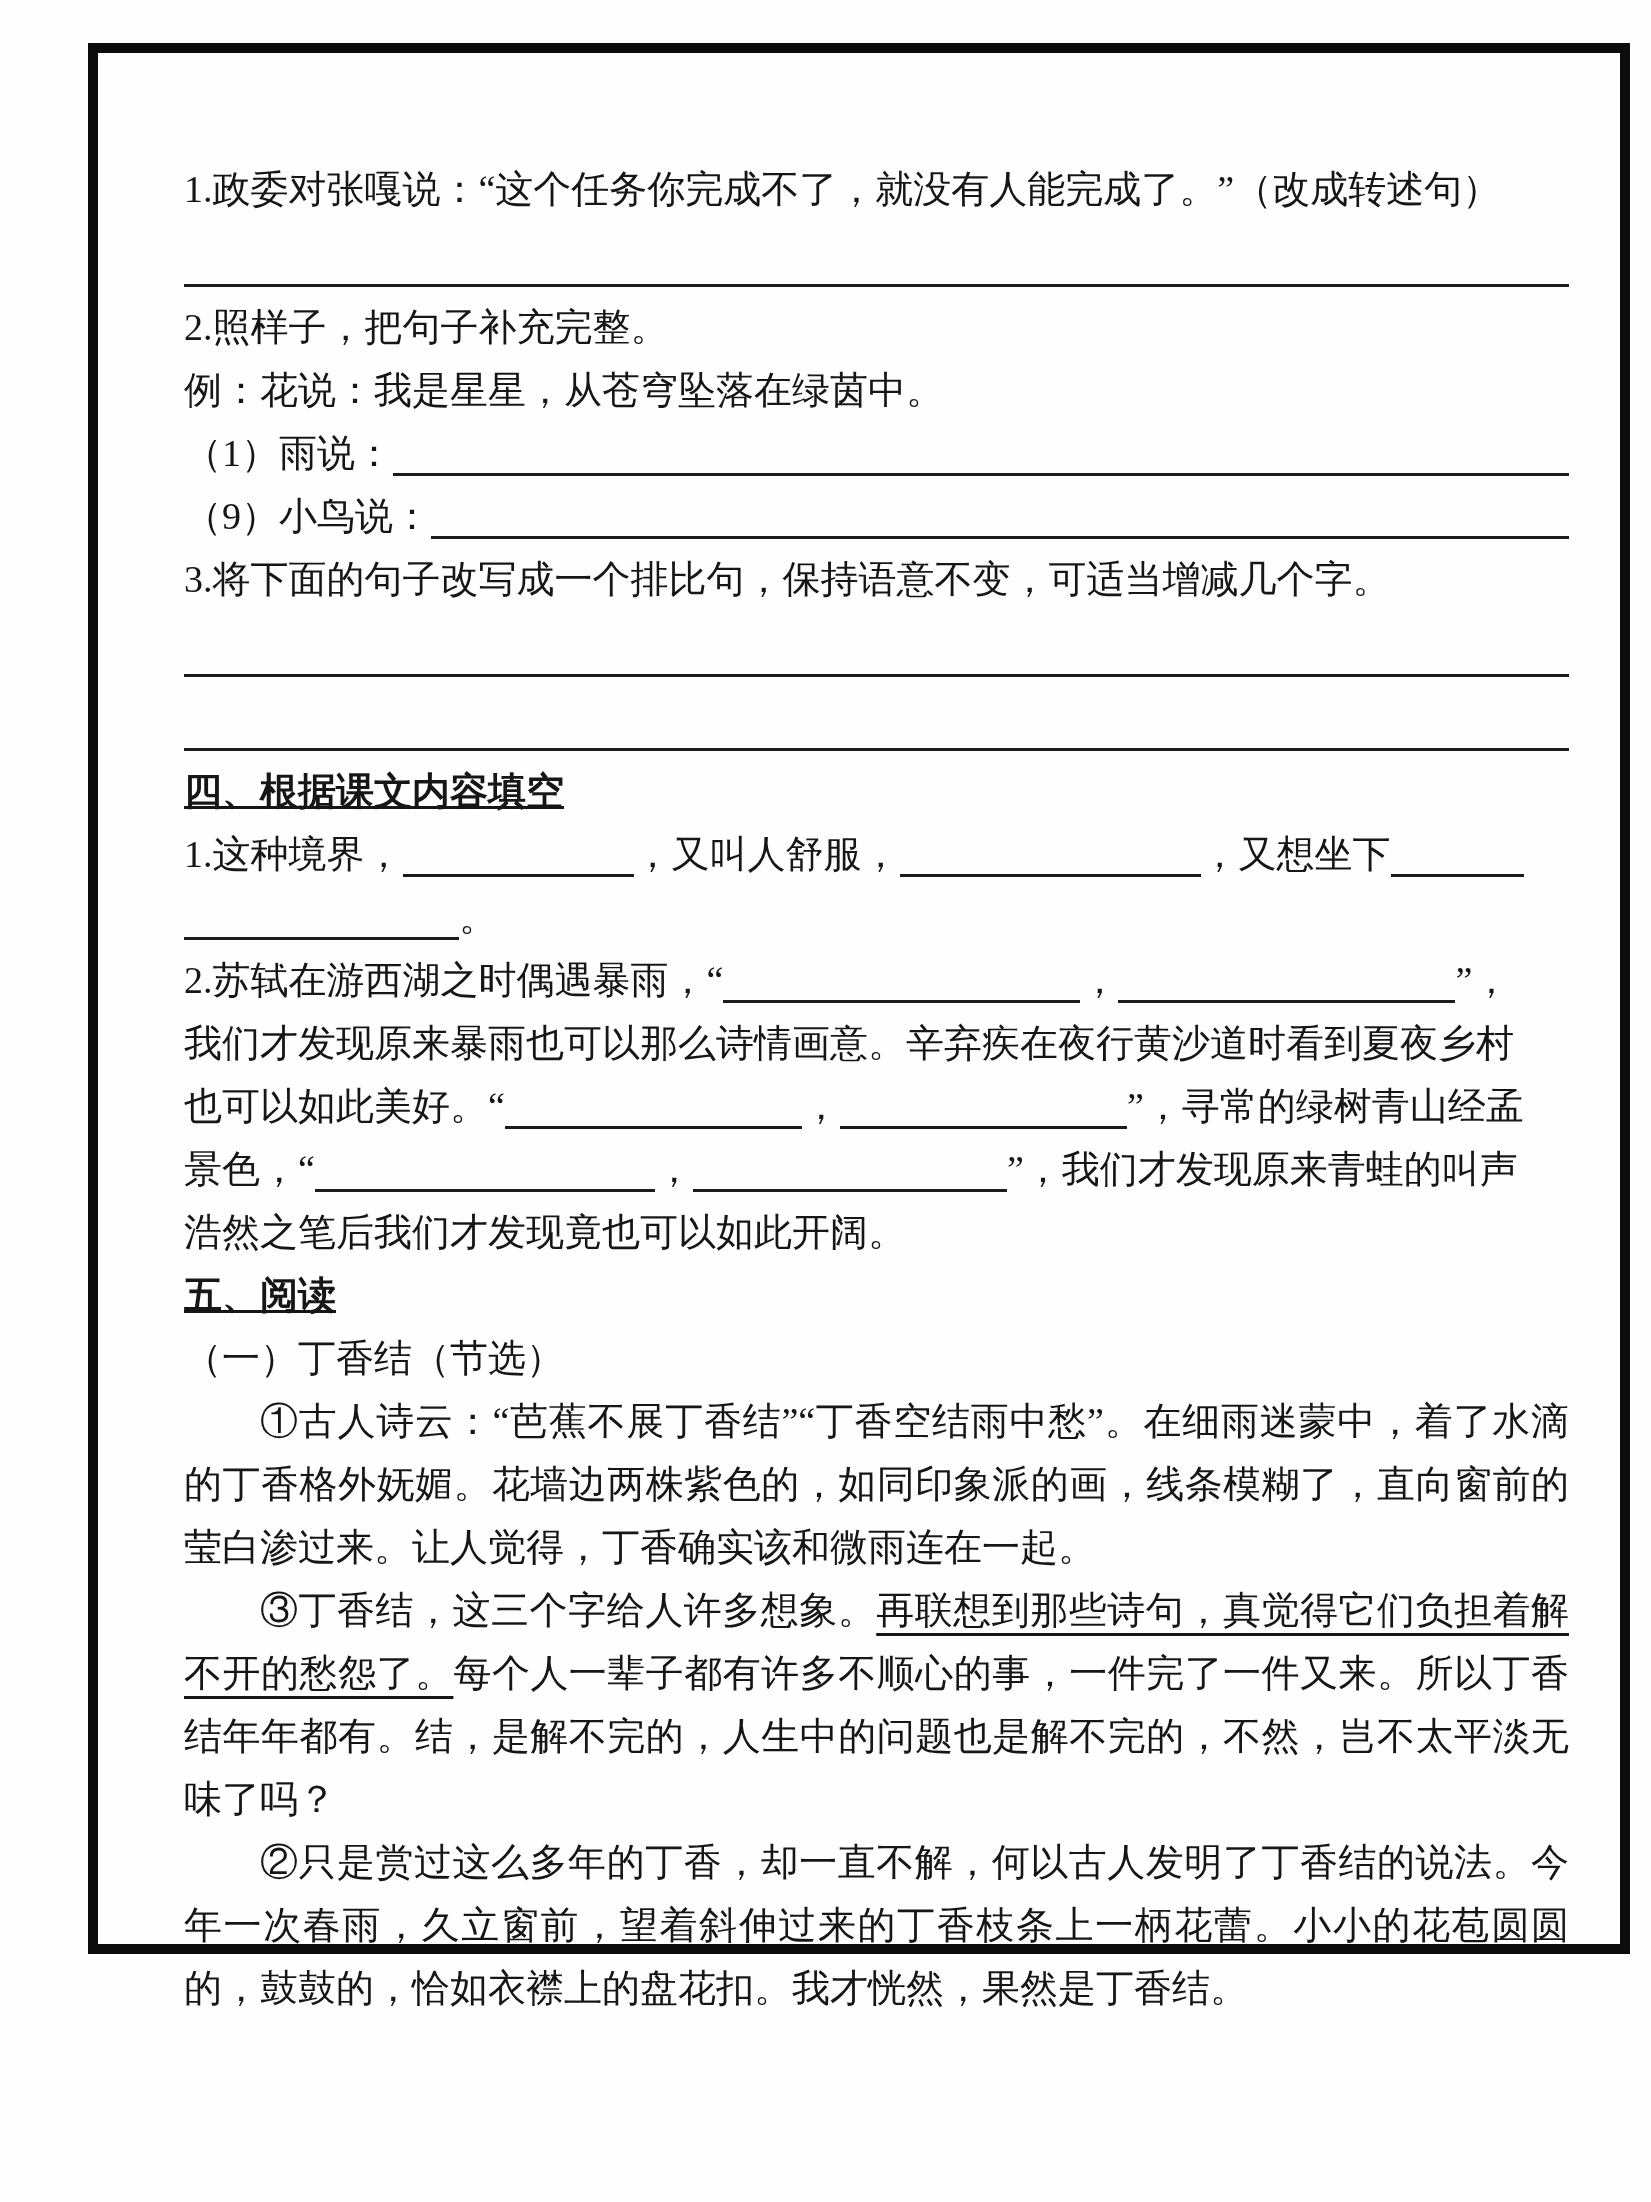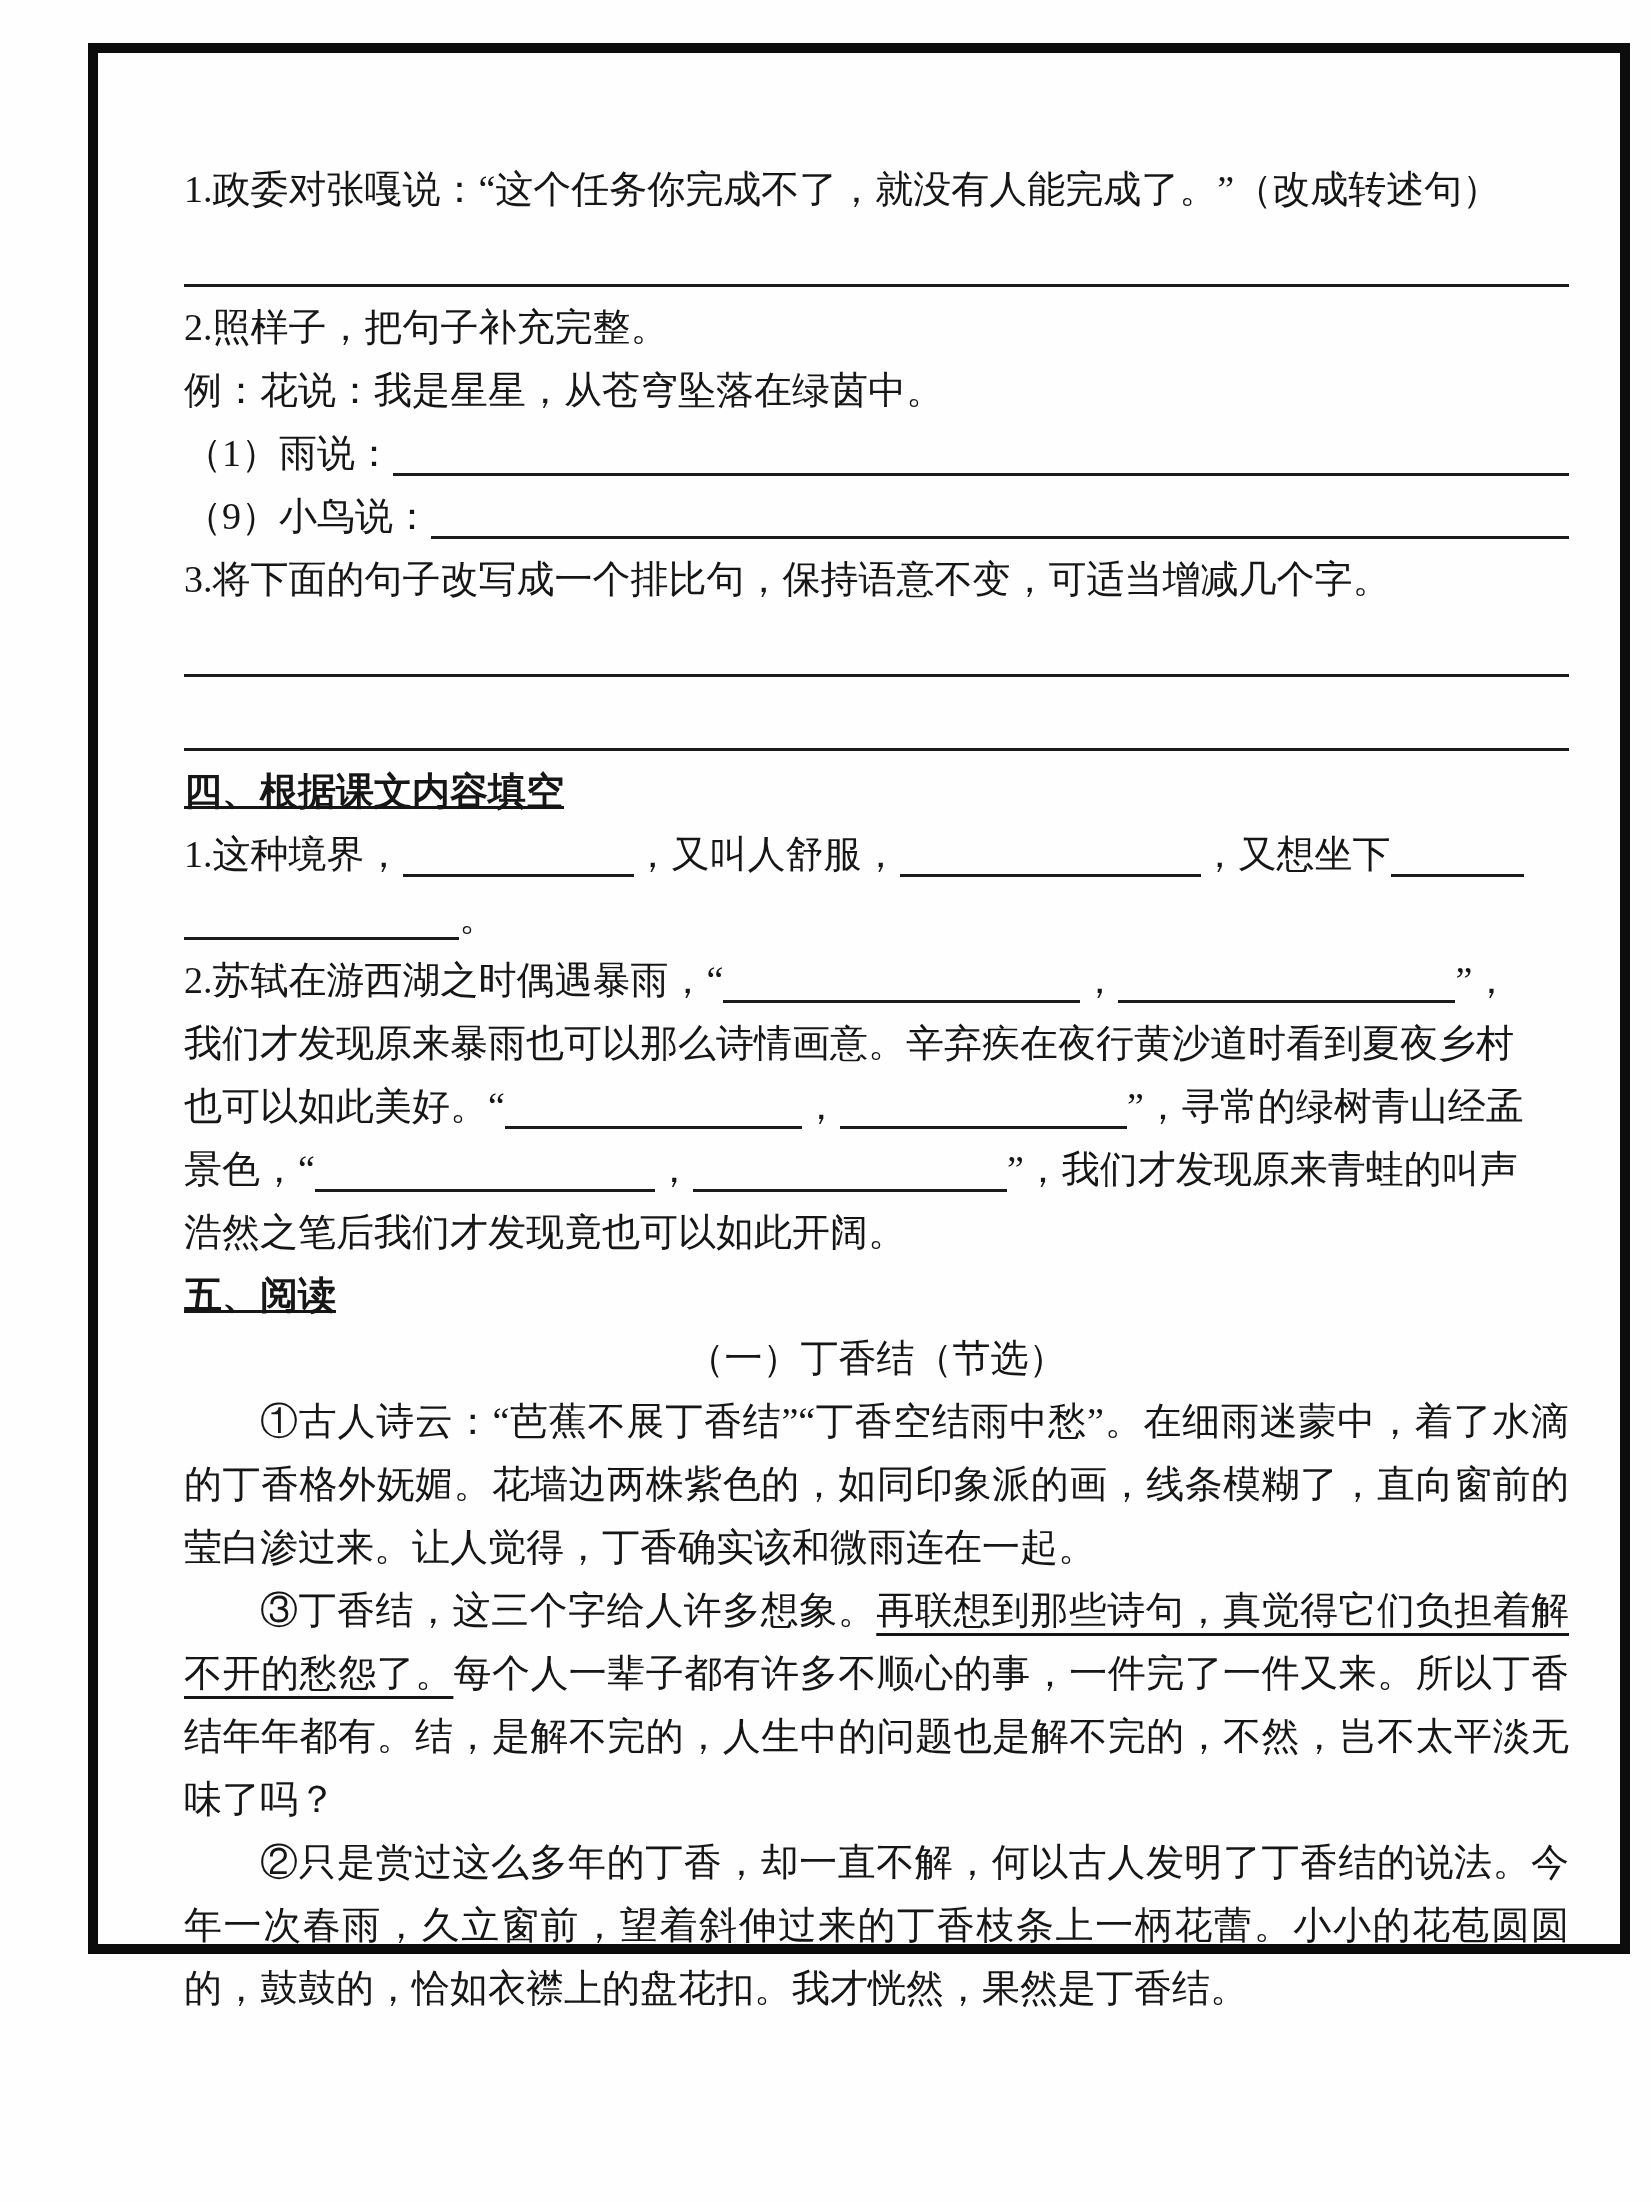--- a/index.html
+++ b/index.html
@@ -38,21 +38,21 @@
     line-height: 63px;
     letter-spacing: 0px;
   }
   .row { min-height: 63px; }
   .nowrap { white-space: nowrap; }
   .heading {
     font-family: "Liberation Sans", "DejaVu Sans", sans-serif;
     font-weight: 700;
     text-decoration: underline;
   }
-  .center { text-align: center; }
+  .center { }
   .para {
     text-align: justify;
     text-indent: 2em;
     word-break: break-all;
   }
   .answer-line {
     height: 54px;
     margin-bottom: 8.6px;
     border-bottom: 3.4px solid #1b1b1b;
   }

